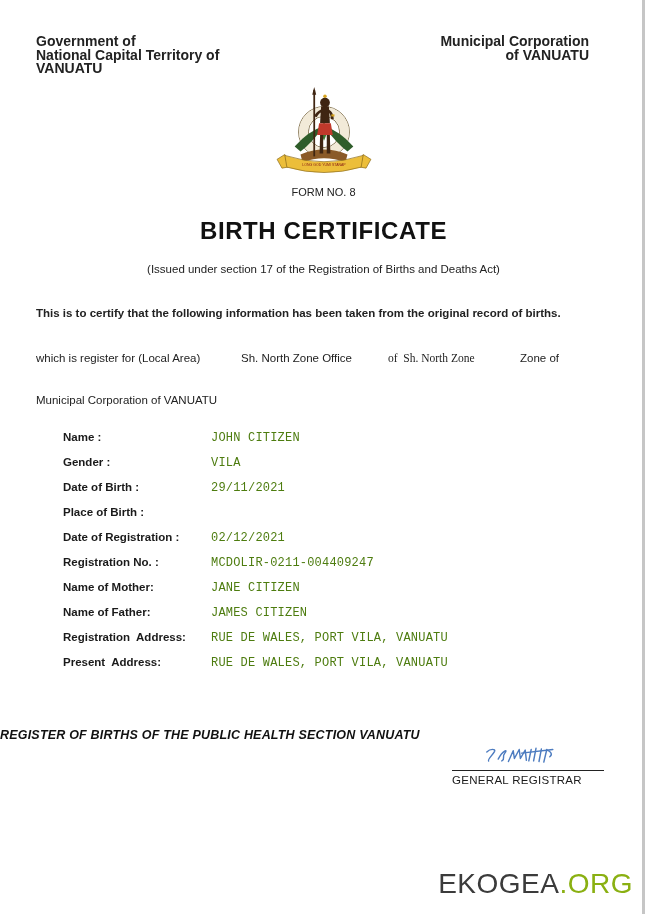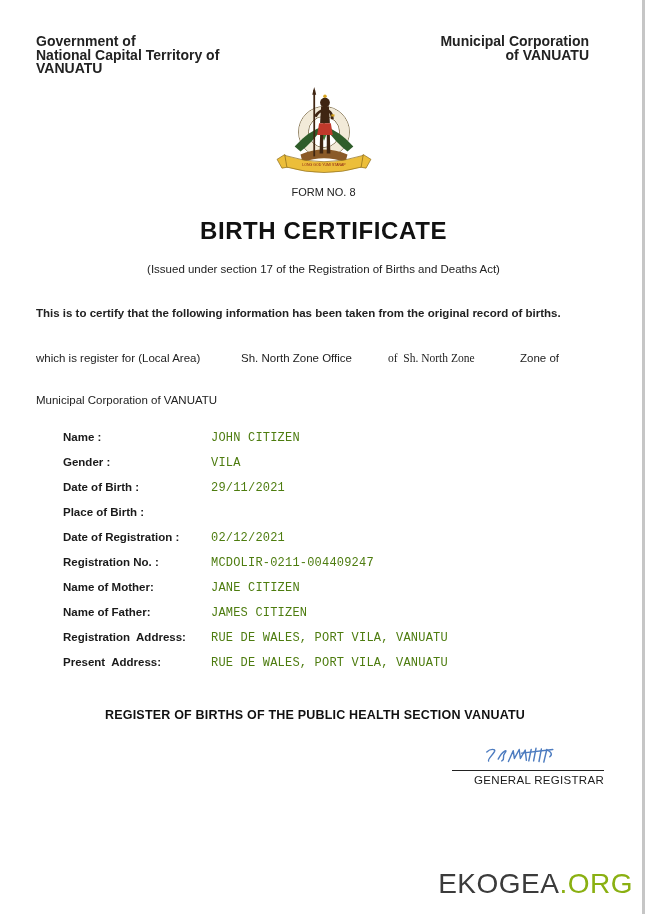--- a/index.html
+++ b/index.html
@@ -26,25 +26,25 @@
   .rl-1 { left:36px; }
   .rl-2 { left:241px;text-align:center; }
   .rl-3 { left:388px;font-family:Liberation Serif, serif; }
   .rl-4 { left:520px; }
   .muniline { top:394px; left:36px; }
 
   .frow   { position:absolute; left:19px; width:560px; height:20px;margin-left:44px; }
   .flabel { position:absolute; left:0; top:0; font-size:11.5px; font-weight:bold; color:#1a1a1a; white-space:pre; }
   .fvalue { position:absolute; left:148px; top:0; font-family:"Liberation Mono","DejaVu Sans Mono",monospace; font-size:12px; color:#4d7c0f; white-space:pre; letter-spacing:0.2px; }
 
-  .reg-heading { top:708px; left:0; width:630px; text-align:center; font-size:12.5px; font-weight:bold; letter-spacing:0.2px; color:#111; }
+  .reg-heading { top:728px; left:0; width:630px; text-align:left; font-size:12.5px; font-weight:bold; letter-spacing:0.2px; color:#111;font-style:italic; }
 
   .sig-svg   { top:742px; left:482px; }
   .sig-line  { top:770px; left:452px; width:152px; height:0; border-top:1.5px solid #222; }
-  .sig-label { top:774px; left:452px; width:152px; text-align:right; font-size:11.5px; letter-spacing:0.3px; color:#1a1a1a; }
+  .sig-label { top:774px; left:452px; width:152px; text-align:left; font-size:11.5px; letter-spacing:0.3px; color:#1a1a1a; }
 
   .watermark { top:868px; right:14px; font-size:28px; letter-spacing:0.5px; }
   .wm-brand  { font-weight:400; }
 </style>
 </head>
 <body>
 
 <div class="abs page-edge"></div>
 
 <div class="abs hdr hdr-left">

